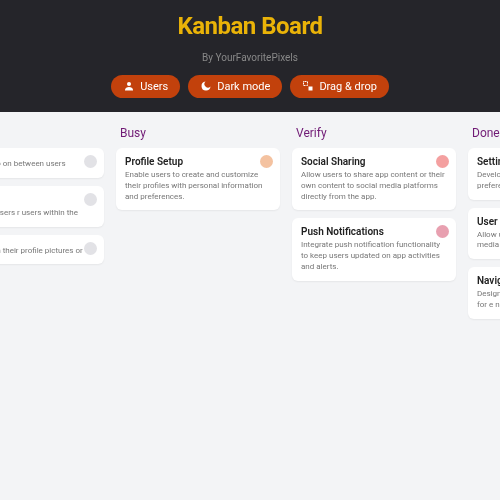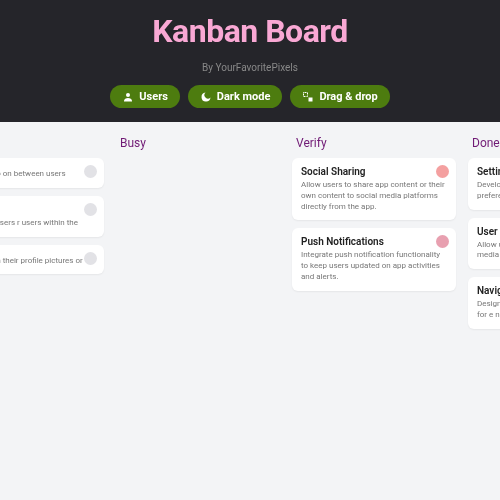--- a/index.html
+++ b/index.html
@@ -1,21 +1,21 @@
 <!DOCTYPE html>
 <html><head>
 <meta charset="utf-8">
 <style>
 *{margin:0;padding:0;box-sizing:border-box;font-family:-apple-system,BlinkMacSystemFont,"Segoe UI",Roboto,sans-serif}
 body{background:#25252a;width:500px;height:500px;overflow:hidden}
 .header{text-align:center;padding:12px 0 14px}
-.title{color:#f9a8d4;font-size:32px;font-weight:700;letter-spacing:-0.5px}
+.title{color:#eab308;font-size:24px;font-weight:700;letter-spacing:-0.5px}
 .byline{color:#888;font-size:10px;margin-top:12px}
 .pills{display:flex;justify-content:center;gap:8px;margin-top:12px}
-.pill{background:#4d7c0f;color:#fff;border:none;border-radius:16px;padding:5px 12px;font-size:11px;font-weight:700;display:flex;align-items:flex-end;gap:5px;cursor:pointer}
+.pill{background:#c2410c;color:#fff;border:none;border-radius:16px;padding:5px 12px;font-size:11px;font-weight:400;display:flex;align-items:flex-start;gap:5px;cursor:pointer}
 .pill svg{width:12px;height:12px;fill:#fff}
 .board{background:#f3f4f6;height:500px;padding:14px 0 0 0;display:flex;gap:12px;overflow:hidden;margin-left:-60px}
 .col{min-width:164px;width:164px;display:flex;flex-direction:column}
 .col-title{font-size:12px;font-weight:400;color:#701a75;padding:0 4px 8px}
 .cards{display:flex;flex-direction:column;gap:8px}
 .card{background:#fff;border-radius:6px;padding:8px 9px;box-shadow:0 1px 2px rgba(0,0,0,0.06);position:relative}
 .card-title{font-size:10px;font-weight:600;color:#222;margin-bottom:3px;padding-right:16px}
 .card-desc{font-size:8px;color:#777;line-height:1.35}
 .avatar{position:absolute;top:7px;right:7px;width:13px;height:13px;border-radius:50%;background:#e2e2e6}
 .avatar.a1{background:#f4c2a0}
@@ -68,20 +68,27 @@
         </div>
         <div class="card">
           <div class="card-title"></div>
           <div class="card-desc">d images from their profile pictures or</div>
           <div class="avatar"></div>
         </div>
       </div>
     </div>
     <div class="col">
       <div class="col-title">Busy</div>
+      <div class="cards">
+        <div class="card">
+          <div class="card-title">Profile Setup</div>
+          <div class="card-desc">Enable users to create and customize their profiles with personal information and preferences.</div>
+          <div class="avatar a1"></div>
+        </div>
+      </div>
     </div>
     <div class="col">
       <div class="col-title">Verify</div>
       <div class="cards">
         <div class="card">
           <div class="card-title">Social Sharing</div>
           <div class="card-desc">Allow users to share app content or their own content to social media platforms directly from the app.</div>
           <div class="avatar a4"></div>
         </div>
         <div class="card">

